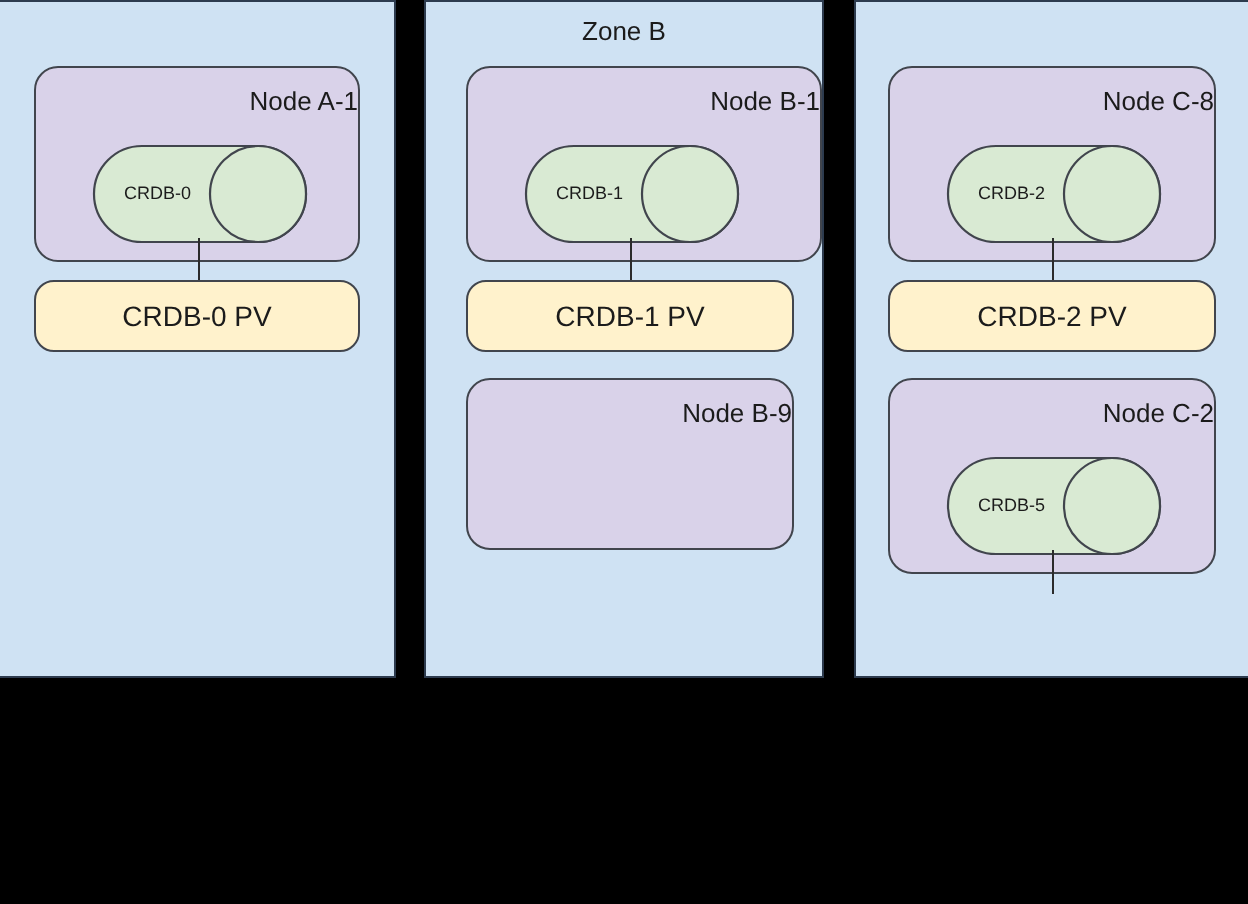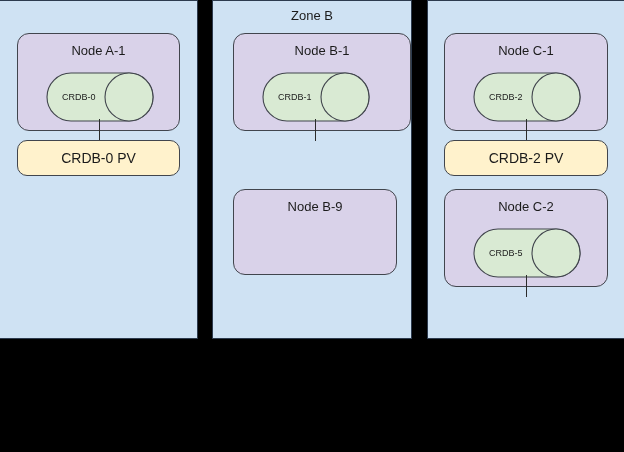--- a/index.html
+++ b/index.html
@@ -53,21 +53,21 @@
     background: #d9d2e9;
     border: 1px solid #41454d;
     border-radius: 12px;
     box-sizing: border-box;
   }
   .node-label {
     position: absolute;
     left: 0;
     right: 0;
     top: 9px;
-    text-align: center;
+    text-align: right;
     font-size: 13px;
     color: #1b1b1b;
     line-height: 16px;
   }
 
   
   .pv {
     position: absolute;
     background: #fff2cc;
     border: 1px solid #41454d;
@@ -148,30 +148,33 @@
         <svg width="108" height="50" viewBox="0 0 108 50" aria-hidden="true">
           <path d="M25,1 H83 A24,24 0 0 1 83,49 H25 A24,24 0 0 1 25,1 Z" fill="#d9ead3" stroke="#41454d" stroke-width="1.1"></path>
           <ellipse cx="83" cy="25" rx="24" ry="24" fill="#d9ead3" stroke="#41454d" stroke-width="1.1"></ellipse>
         </svg>
         <div class="cyl-label">CRDB-1</div>
       </div>
     </div>
 
     <div class="connector" style="left:102px; top:118px; height:22px;"></div>
 
+    <div class="pv" style="left:20px; top:139px; width:164px; height:36px;">
+      <span class="pv-label">CRDB-1 PV</span>
+    </div>
 
     <div class="node" style="left:20px; top:188px; width:164px; height:86px;">
       <div class="node-label">Node B-9</div>
     </div>
   </div>
 
   <div class="zone" id="zone-c">
 
     <div class="node" style="left:16px; top:32px; width:164px; height:98px;">
-      <div class="node-label">Node C-1</div>
+      <div class="node-label">Node C-8</div>
 
       <div class="cylinder" style="left:28px; top:38px; width:108px; height:50px;">
         <svg width="108" height="50" viewBox="0 0 108 50" aria-hidden="true">
           <path d="M25,1 H83 A24,24 0 0 1 83,49 H25 A24,24 0 0 1 25,1 Z" fill="#d9ead3" stroke="#41454d" stroke-width="1.1"></path>
           <ellipse cx="83" cy="25" rx="24" ry="24" fill="#d9ead3" stroke="#41454d" stroke-width="1.1"></ellipse>
         </svg>
         <div class="cyl-label">CRDB-2</div>
       </div>
     </div>
 

